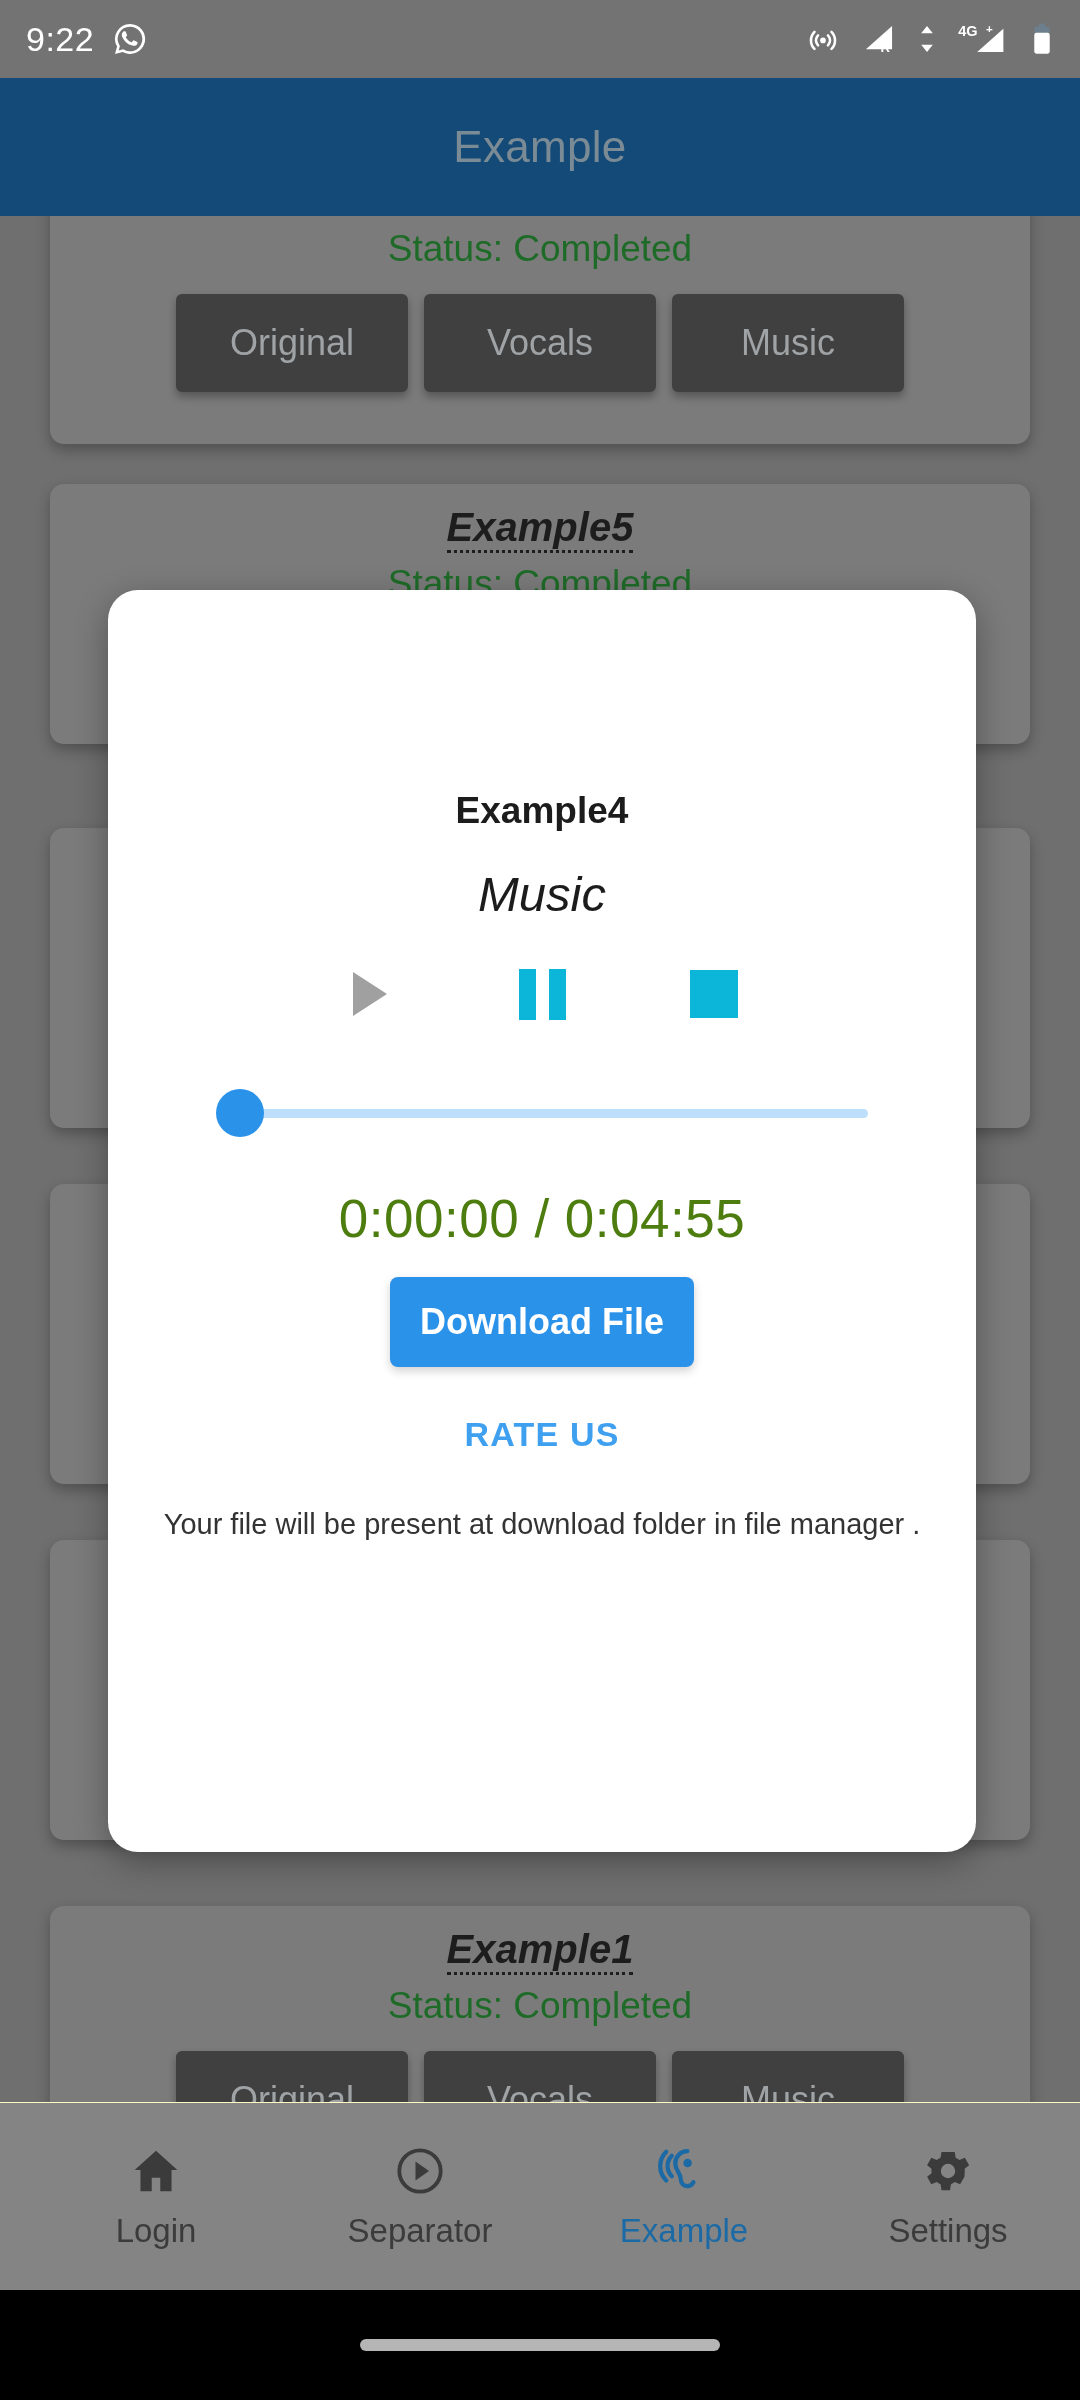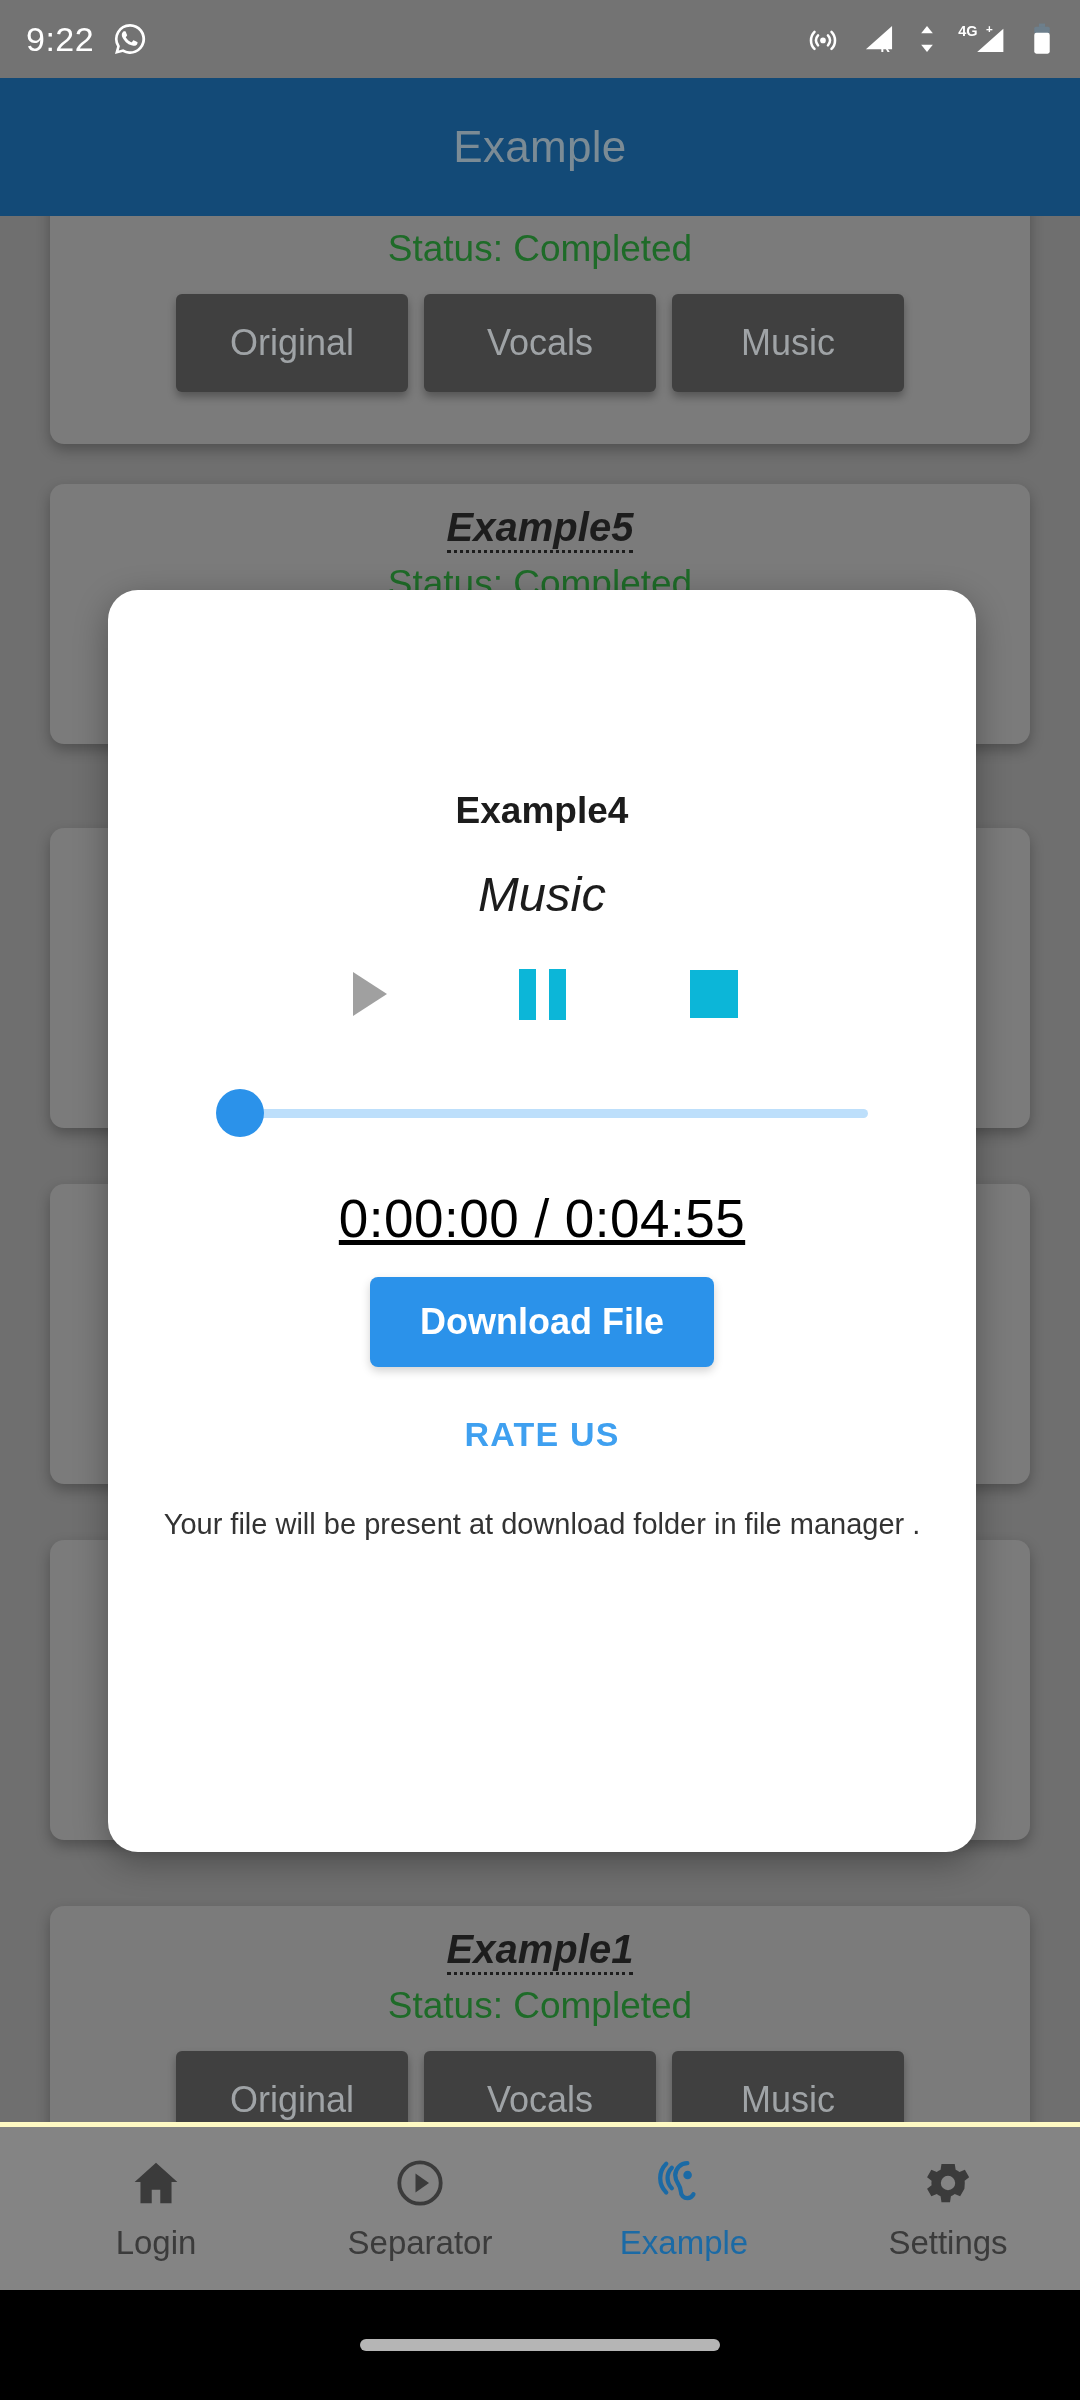--- a/index.html
+++ b/index.html
@@ -98,44 +98,44 @@
   .slider-track {
     position:absolute; left:24px; right:0; height:9px;
     background:#bddffb; border-radius:5px;
   }
   .slider-thumb {
     position:absolute; left:0; width:48px; height:48px;
     background:#2b92ea; border-radius:50%;
   }
 
   .dlg-time {
-    margin-top:52px; font-size:53px; color:#000000; letter-spacing:.5px;text-decoration:underline;
+    margin-top:52px; font-size:53px; color:#4d7c0f; letter-spacing:.5px;
   }
   .dlg-download {
-    margin-top:28px; width:344px; height:90px;
+    margin-top:28px; width:304px; height:90px;
     background:#2b92ea; border-radius:8px; border:none;
     color:#fff; font-size:36px; font-weight:bold;
     display:flex; align-items:center; justify-content:center;
     box-shadow:0 4px 10px rgba(0,0,0,.18);
     font-family:"Liberation Sans", sans-serif;
   }
   .dlg-rate {
     margin-top:48px; font-size:34px; font-weight:bold;
     color:#3fa0f0; letter-spacing:1.2px;
   }
   .dlg-note {
     margin-top:54px; font-size:29px; color:#333; text-align:left;
   }
 
   
   .bottomnav {
-    position:absolute; left:0; bottom:110px; width:1080px; height:168px;
+    position:absolute; left:0; bottom:110px; width:1080px; height:188px;
     background:#848484; z-index:30;
     display:flex; align-items:center;
-    border-top:5px solid #fef9c3;
+    border-top:1px solid #fef9c3;
     padding-left:24px;
   }
   .nav-item {
     flex:1; display:flex; flex-direction:column;
     align-items:center; justify-content:center; gap:14px;
   }
   .nav-label { font-size:33px; color:#3b3b3b; }
   .nav-item.active .nav-label { color:#1b6aa5; }
   .nav-ic { width:54px; height:54px; display:block; }
 

